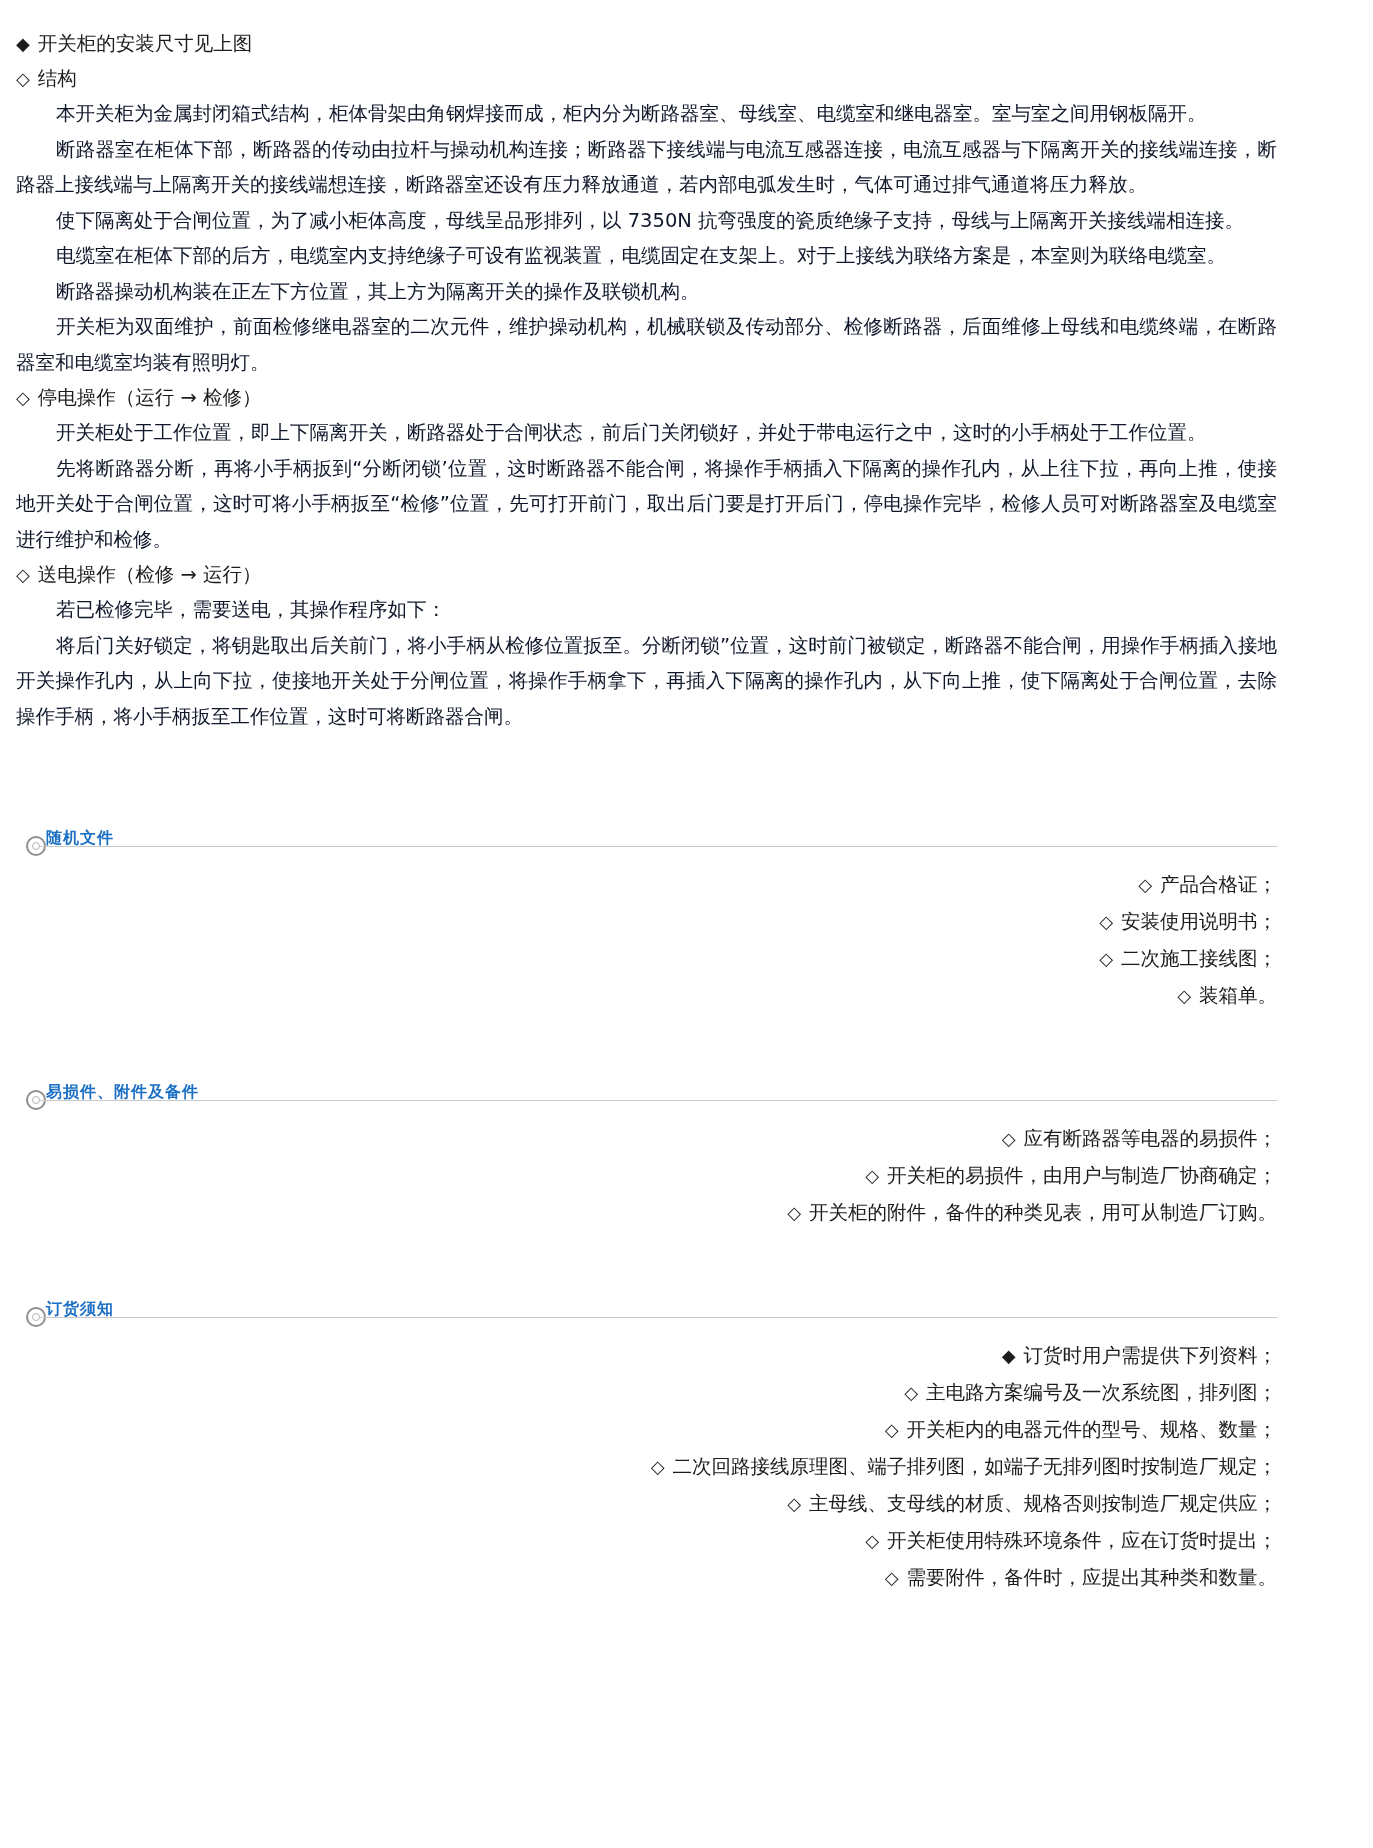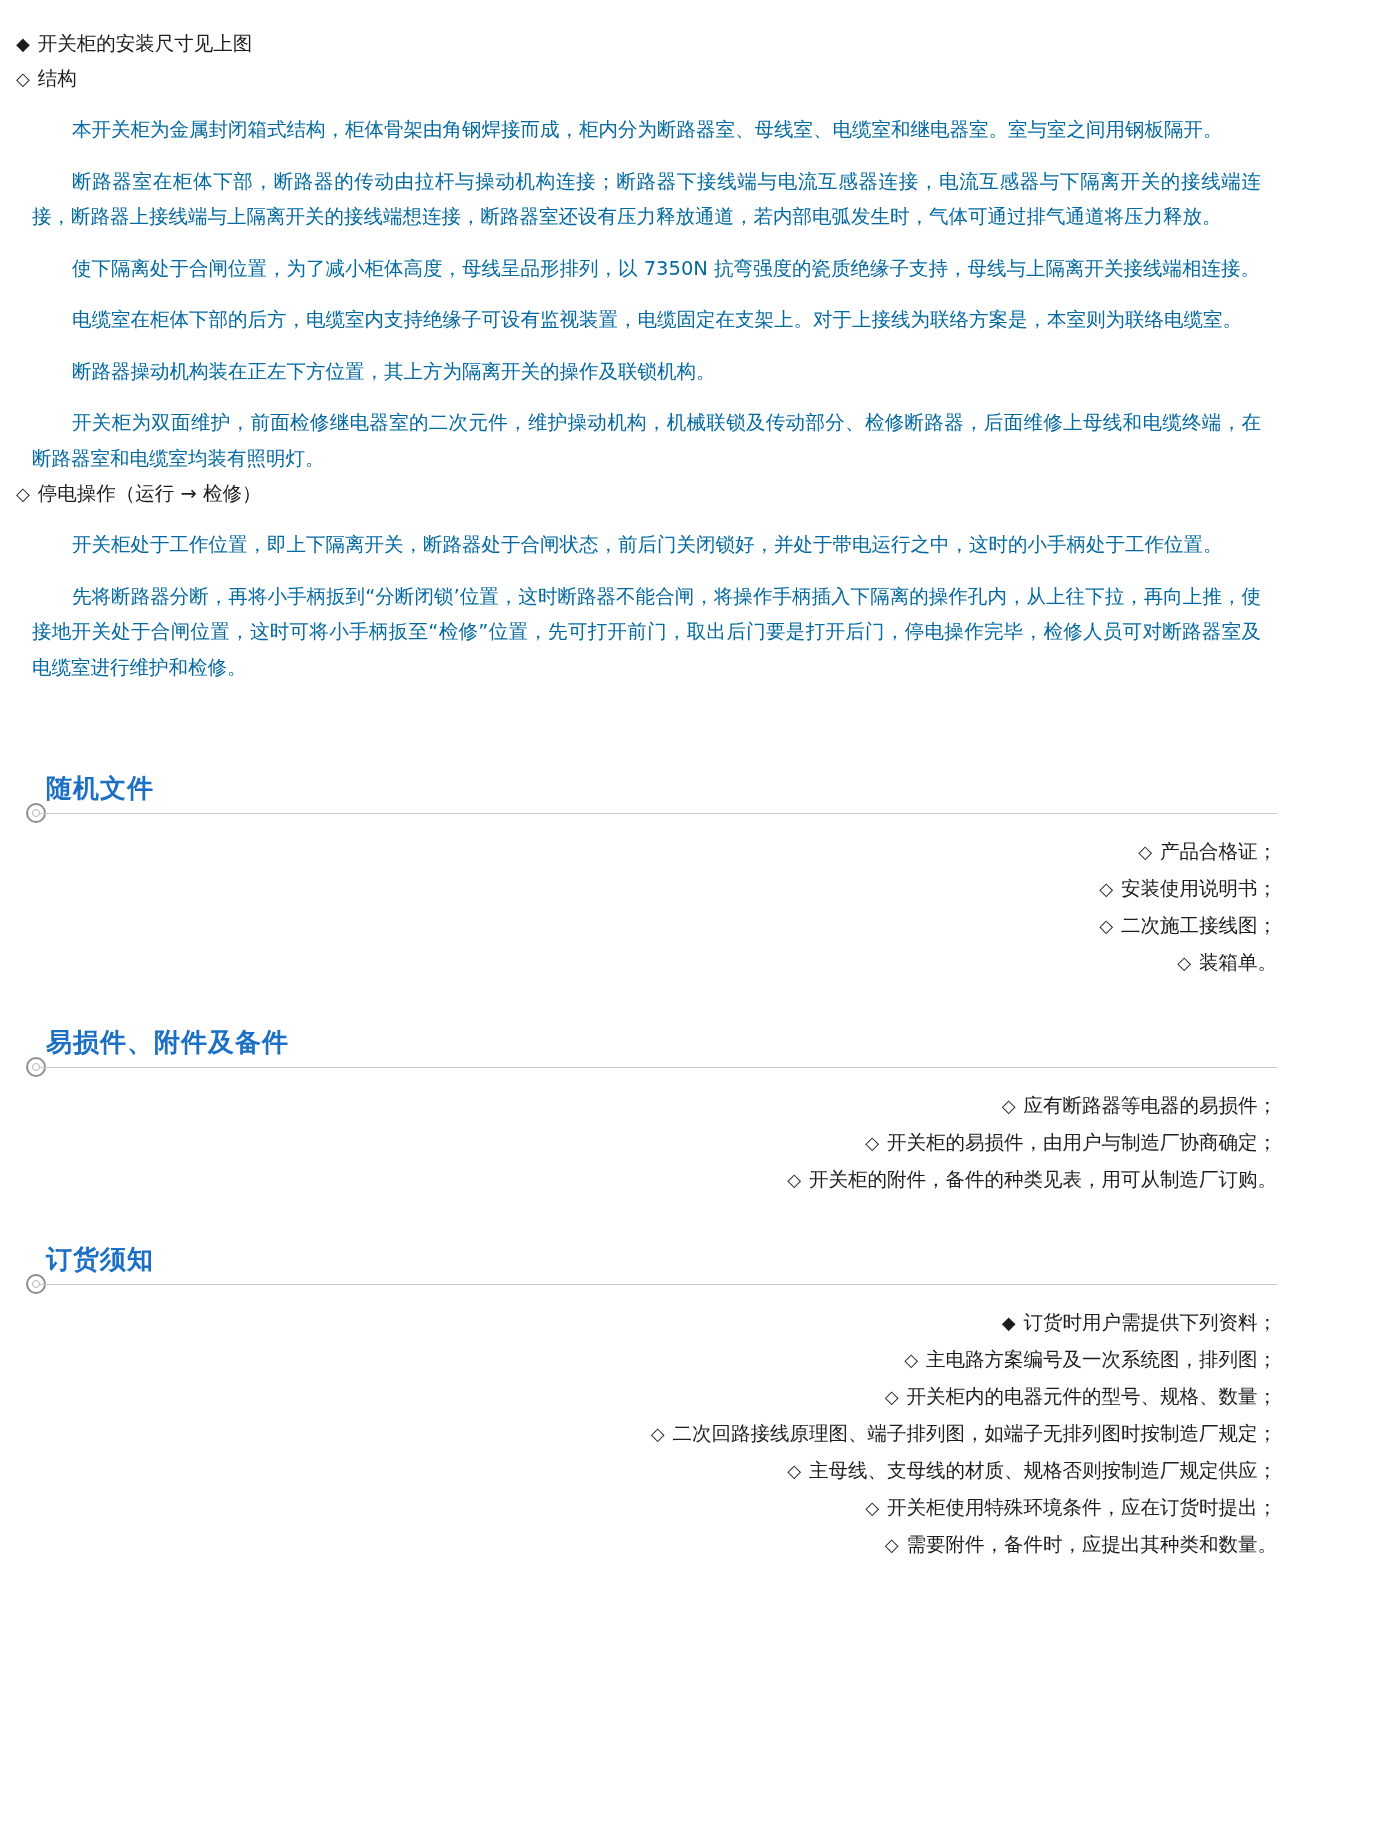--- a/index.html
+++ b/index.html
@@ -22,24 +22,24 @@
     padding: 26px 96px 12px 16px;
   }
   .bullet-line {
     font-size: 19.5px;
     line-height: 35px;
     color: #1c1c1c;
   }
   .para {
     font-size: 19.5px;
     line-height: 35.5px;
-    color: #0369a1;
+    color: #0f172a;
     text-align: justify;
     text-justify: inter-ideograph;
-    margin: 16px;
+    margin: 0;
   }
   .indent {
     text-indent: 40px;
   }
   .mark-diamond::before {
     content: "\25C7";
     margin-right: 8px;
     font-size: 18px;
   }
   .mark-filled::before {
@@ -57,27 +57,26 @@
     margin-top: 46px;
     position: relative;
   }
   .section-head {
     position: relative;
     height: 52px;
   }
   .section-title {
     position: absolute;
     left: 30px;
-    top: 0;
-    font-size: 26px;
+    top: 16px;
+    font-size: 16px;
     font-weight: bold;
     color: #1b6fc4;
     letter-spacing: 1px;
     line-height: 32px;
-    font-family: Liberation Serif, serif;
   }
   .section-rule {
     position: absolute;
     left: 24px;
     right: 0;
     top: 40px;
     height: 1px;
     background: #c9c9c9;
   }
   .section-ring {
@@ -129,20 +128,25 @@
     <p class="para indent">开关柜为双面维护，前面检修继电器室的二次元件，维护操动机构，机械联锁及传动部分、检修断路器，后面维修上母线和电缆终端，在断路器室和电缆室均装有照明灯。</p>
 
   </div>
 
   <div>
     <div class="bullet-line mark-diamond">停电操作（运行 → 检修）</div>
     <p class="para indent">开关柜处于工作位置，即上下隔离开关，断路器处于合闸状态，前后门关闭锁好，并处于带电运行之中，这时的小手柄处于工作位置。</p>
     <p class="para indent">先将断路器分断，再将小手柄扳到“分断闭锁’位置，这时断路器不能合闸，将操作手柄插入下隔离的操作孔内，从上往下拉，再向上推，使接地开关处于合闸位置，这时可将小手柄扳至“检修”位置，先可打开前门，取出后门要是打开后门，停电操作完毕，检修人员可对断路器室及电缆室进行维护和检修。</p>
   </div>
 
+  <div>
+    <div class="bullet-line mark-diamond">送电操作（检修 → 运行）</div>
+    <p class="para indent">若已检修完毕，需要送电，其操作程序如下：</p>
+    <p class="para indent">将后门关好锁定，将钥匙取出后关前门，将小手柄从检修位置扳至。分断闭锁”位置，这时前门被锁定，断路器不能合闸，用操作手柄插入接地开关操作孔内，从上向下拉，使接地开关处于分闸位置，将操作手柄拿下，再插入下隔离的操作孔内，从下向上推，使下隔离处于合闸位置，去除操作手柄，将小手柄扳至工作位置，这时可将断路器合闸。</p>
+  </div>
 
   <div class="spacer-lg"></div>
 
   <div class="section">
     <div class="section-head">
       <span class="section-ring"></span>
       <div class="section-title">随机文件</div>
       <div class="section-rule"></div>
     </div>
     <div class="section-body">

